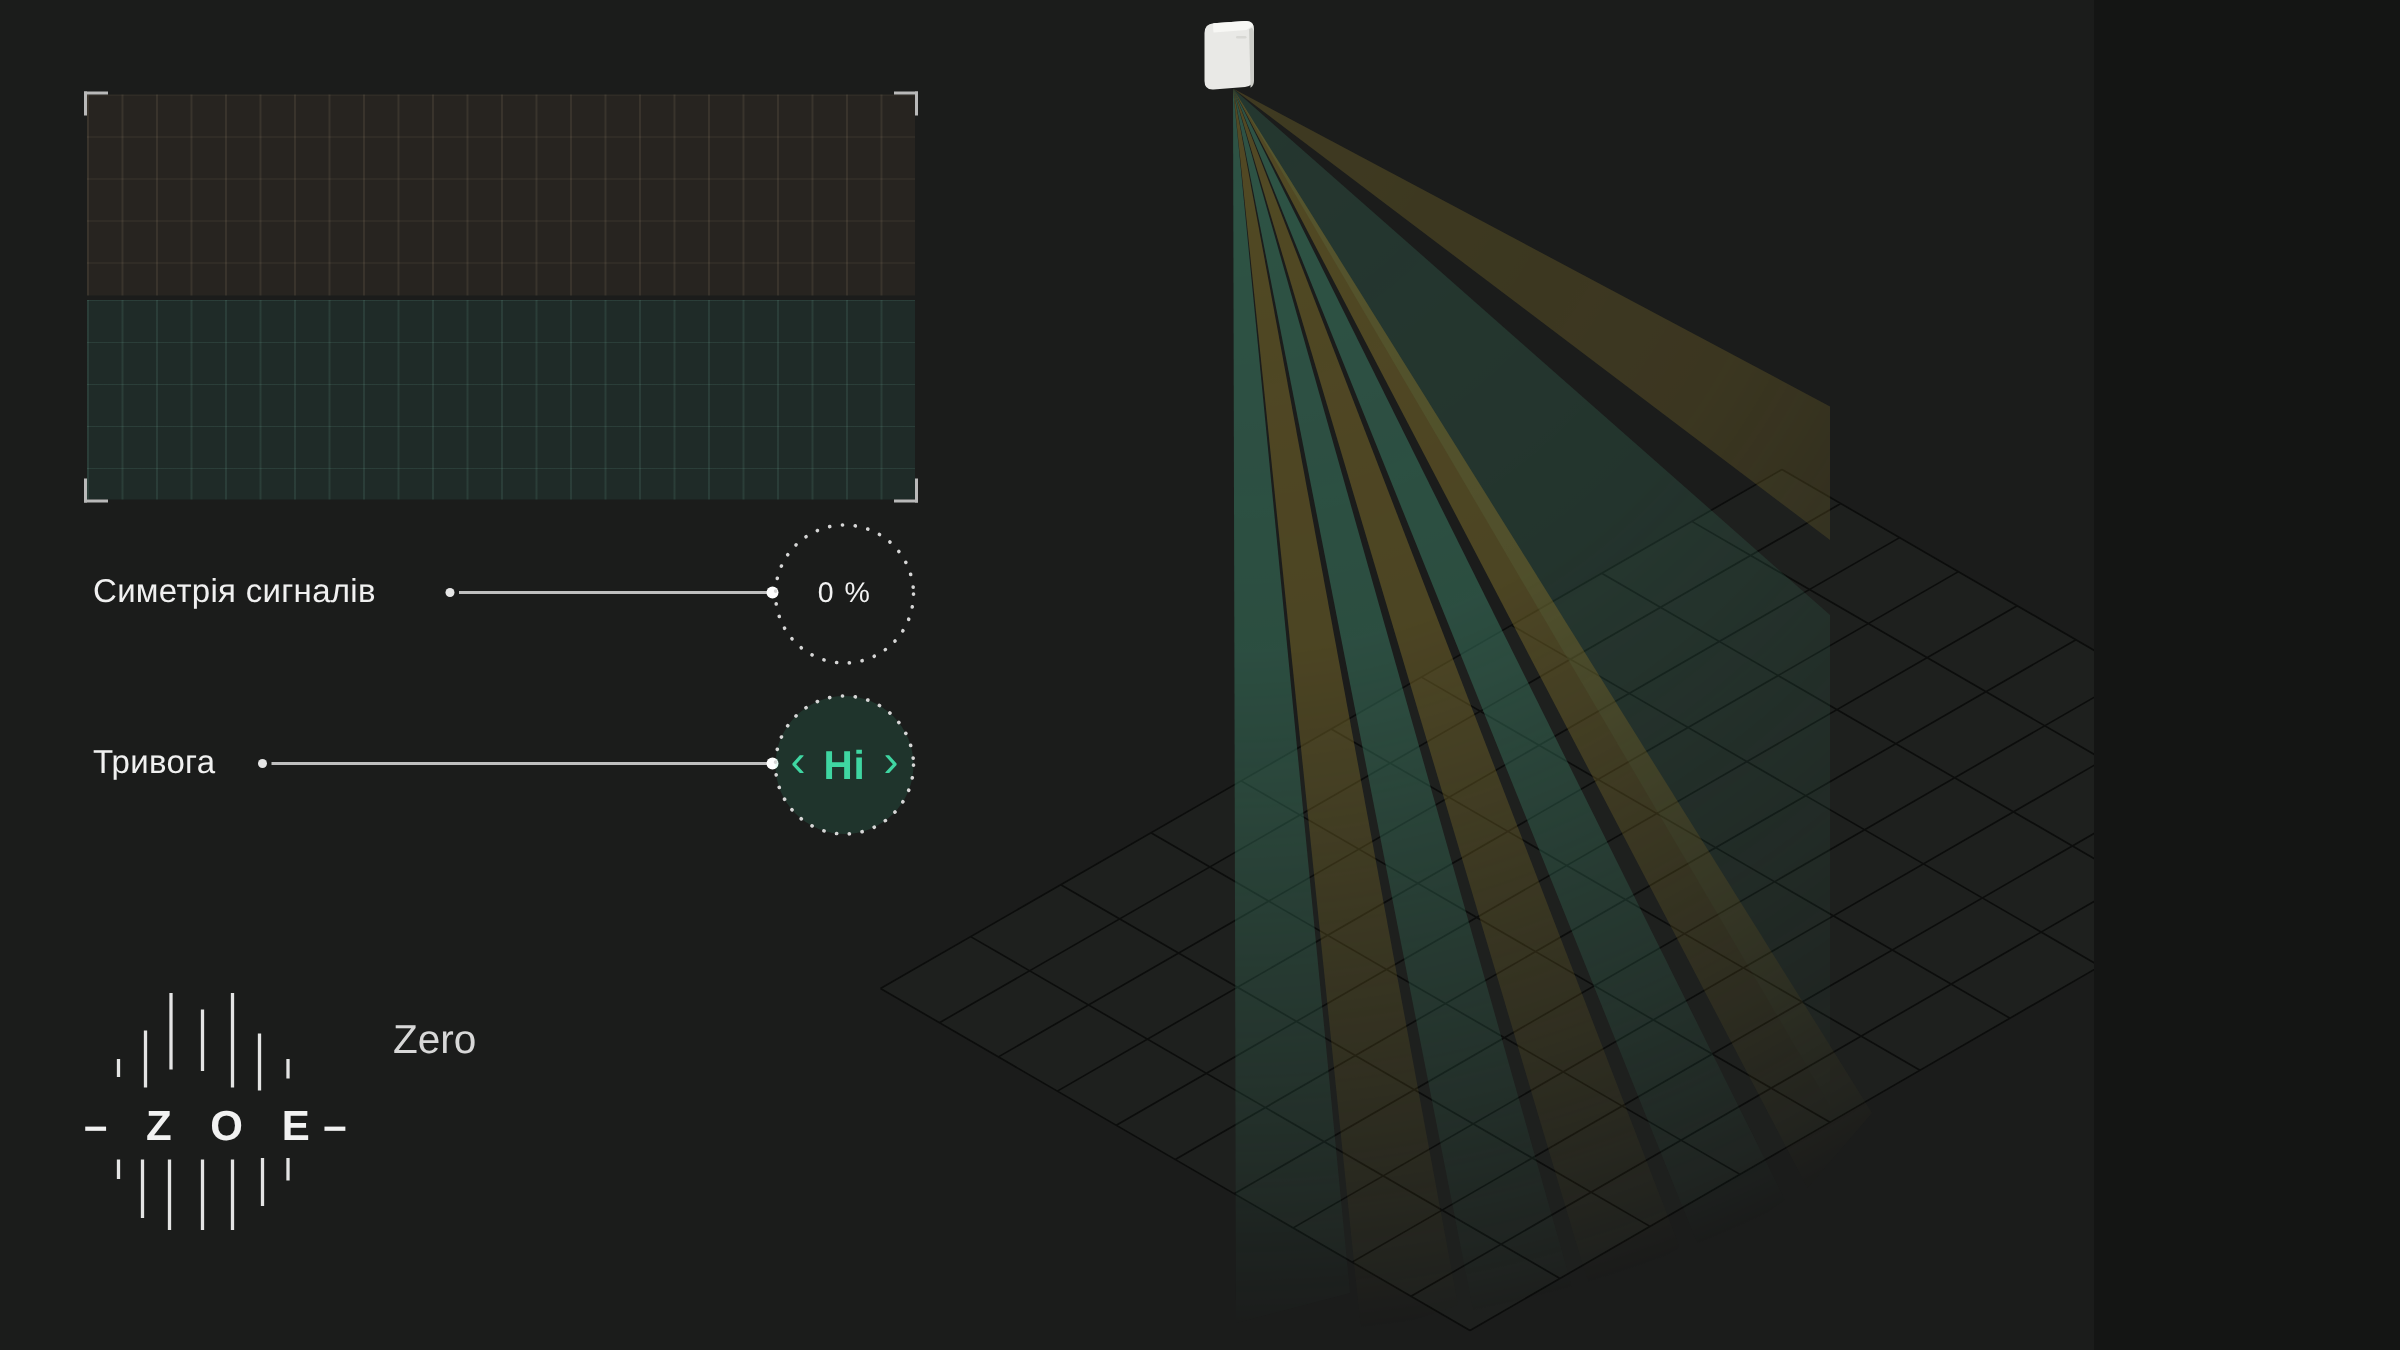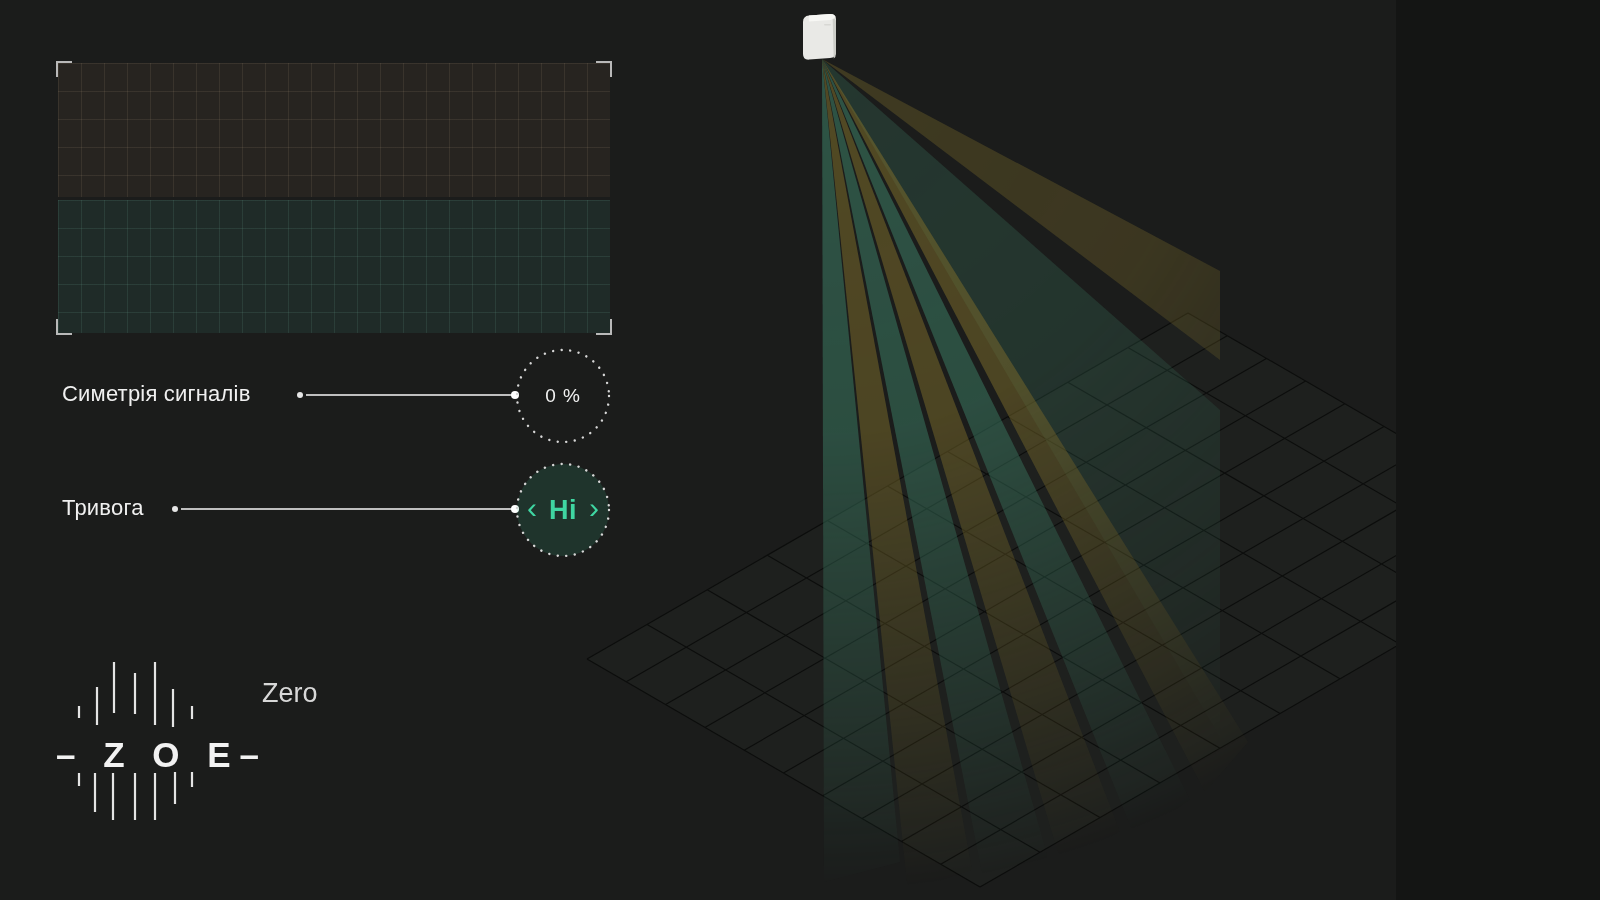--- a/index.html
+++ b/index.html
@@ -46,21 +46,21 @@
     display:flex;align-items:center;justify-content:center;gap:12px;
   }
   .dial-value{font-size:19px;color:#f2f2f2;letter-spacing:1px;}
   .dial-hi{font-size:27px;font-weight:bold;letter-spacing:.5px;}
   .chev{font-size:30px;font-weight:300;line-height:1;transform:translateY(-2px);}
 
   
   .logo-mark-box{position:absolute;left:56px;top:640px;width:160px;height:180px;}
   .logo-zoe{
     position:absolute;left:56px;top:735px;width:160px;text-align:center;
-    font-size:35px;font-weight:bold;letter-spacing:9px;color:#f2f2f2;white-space:nowrap;
+    font-size:28px;font-weight:bold;letter-spacing:9px;color:#f2f2f2;white-space:nowrap;
   }
   .logo-text{position:absolute;left:262px;top:672px;font-size:27px;line-height:42px;color:#d8d8d8;}
   .logo-text div{height:42px;}
 </style>
 </head>
 <body>
 
 <div class="stage">
 
   <svg width="1600" height="900" viewBox="0 0 1600 900" style="position:absolute;left:0;top:0;">

